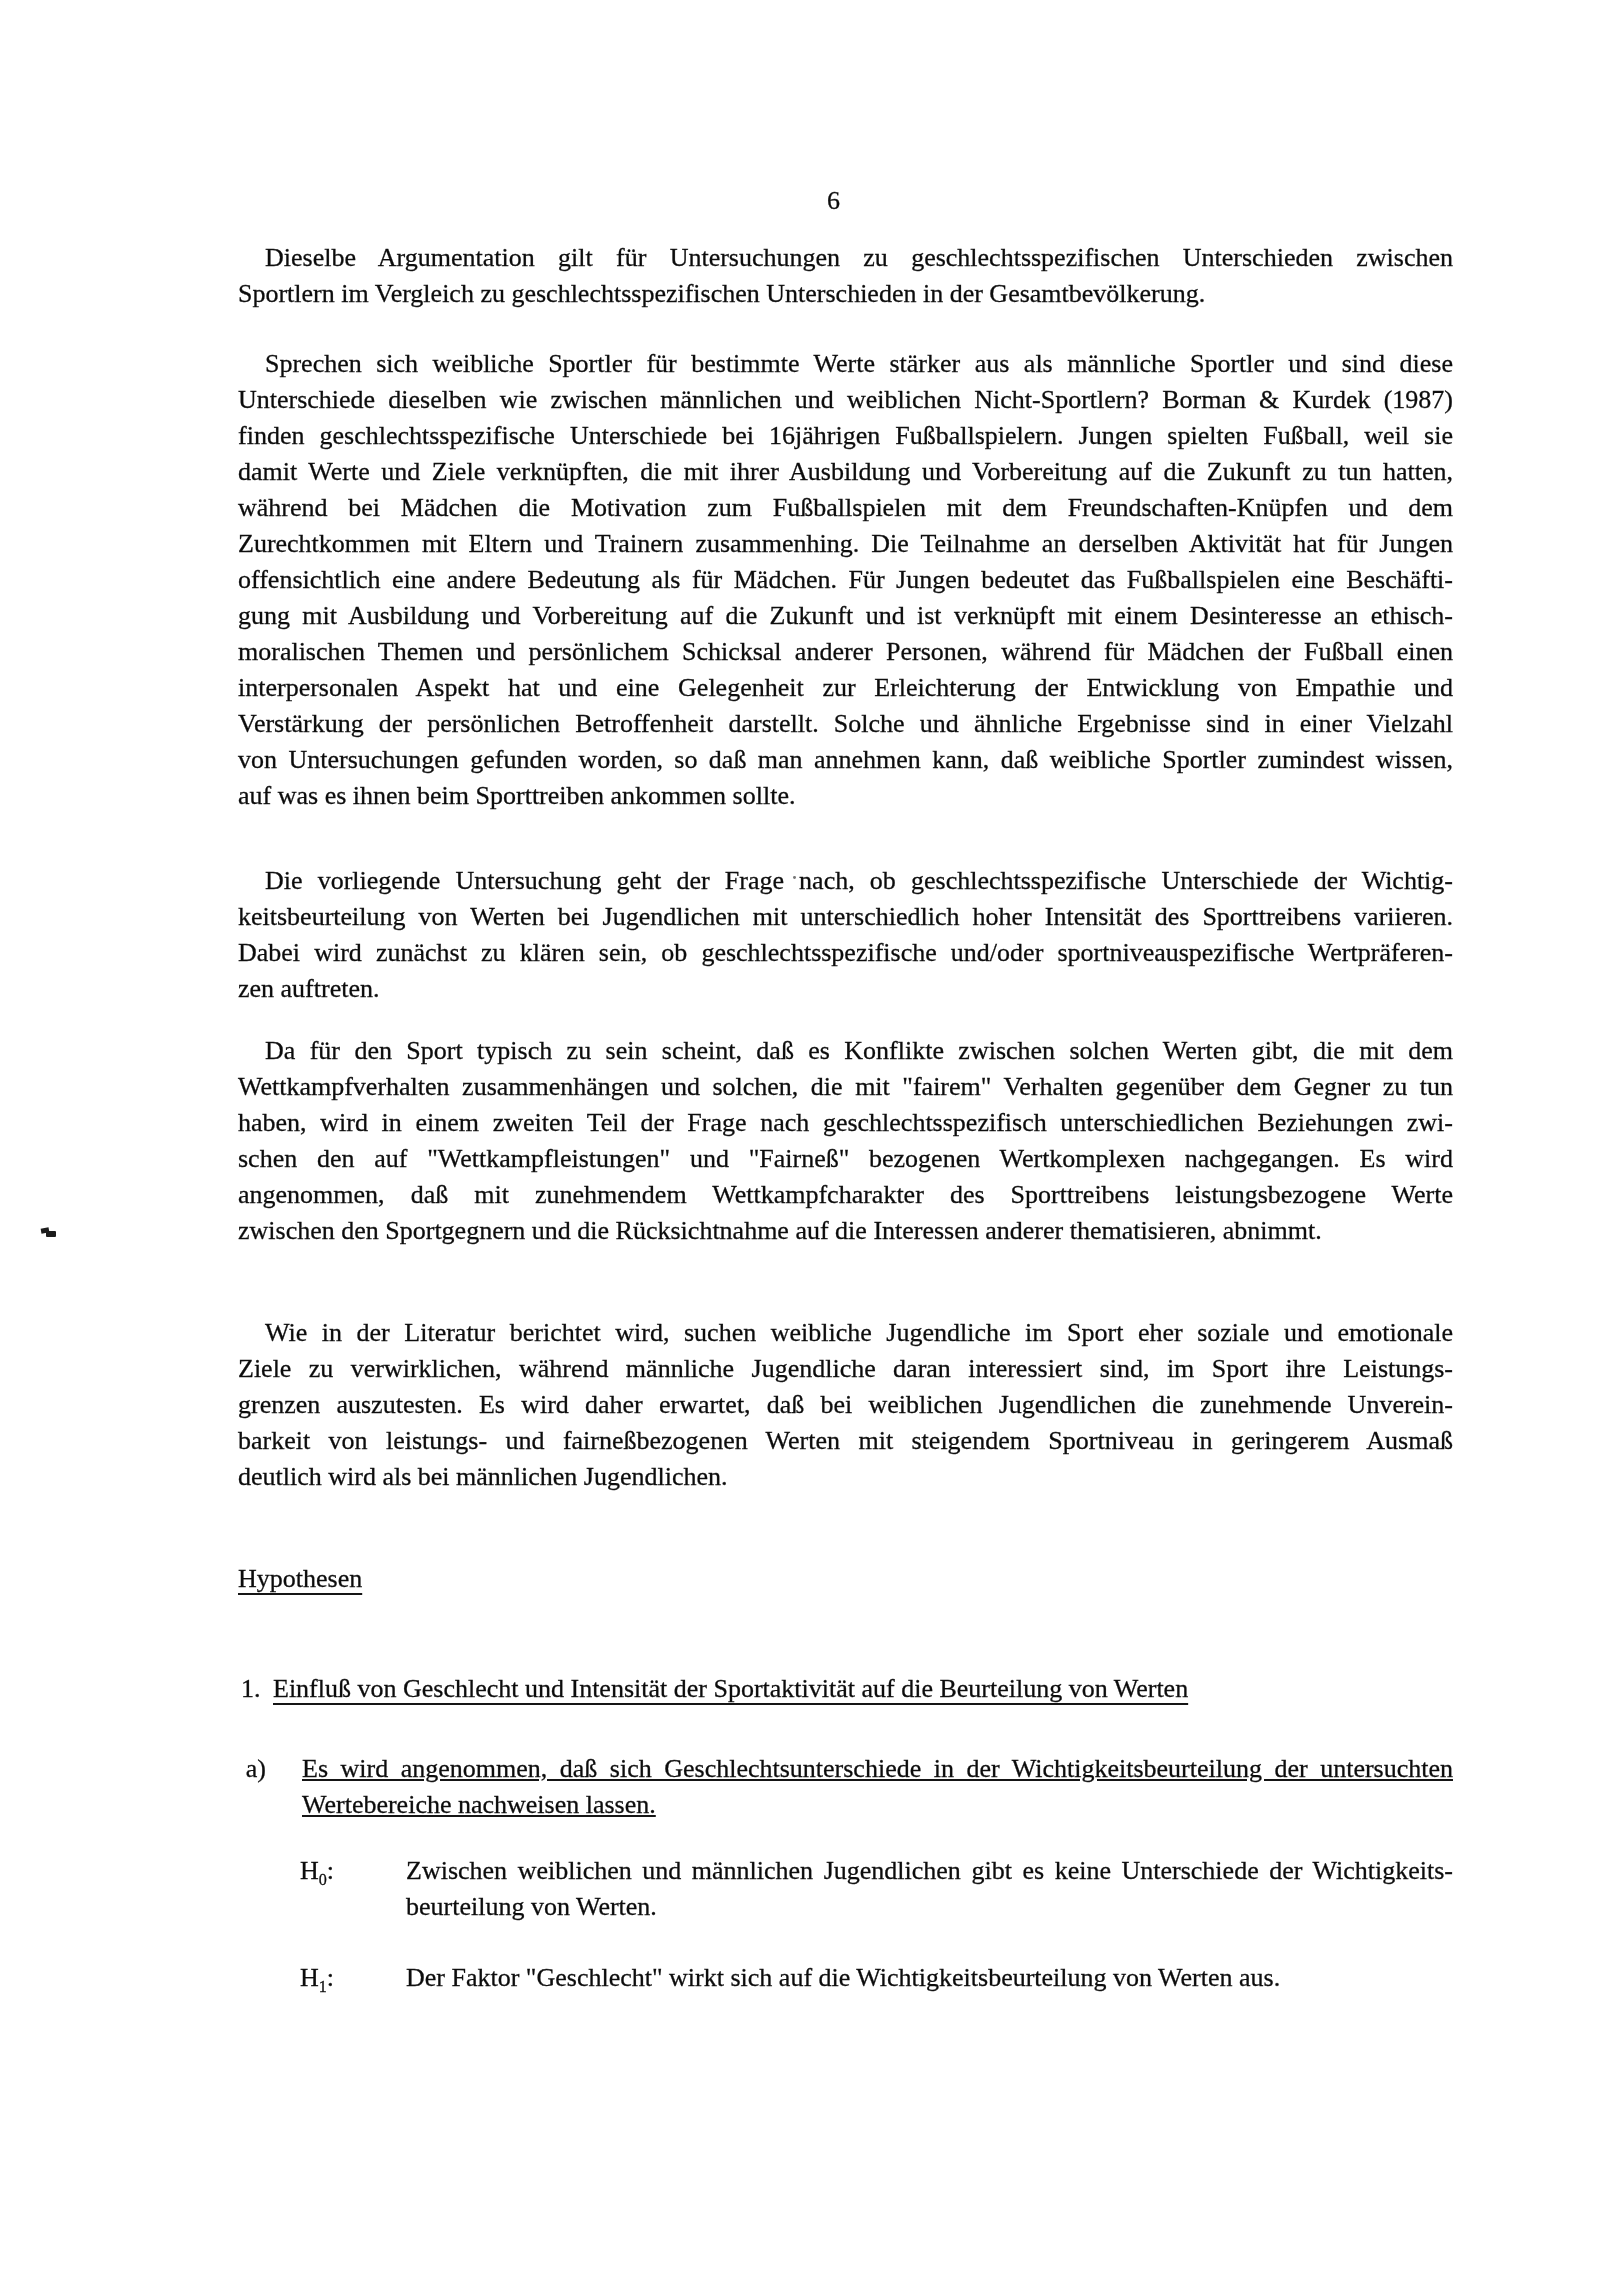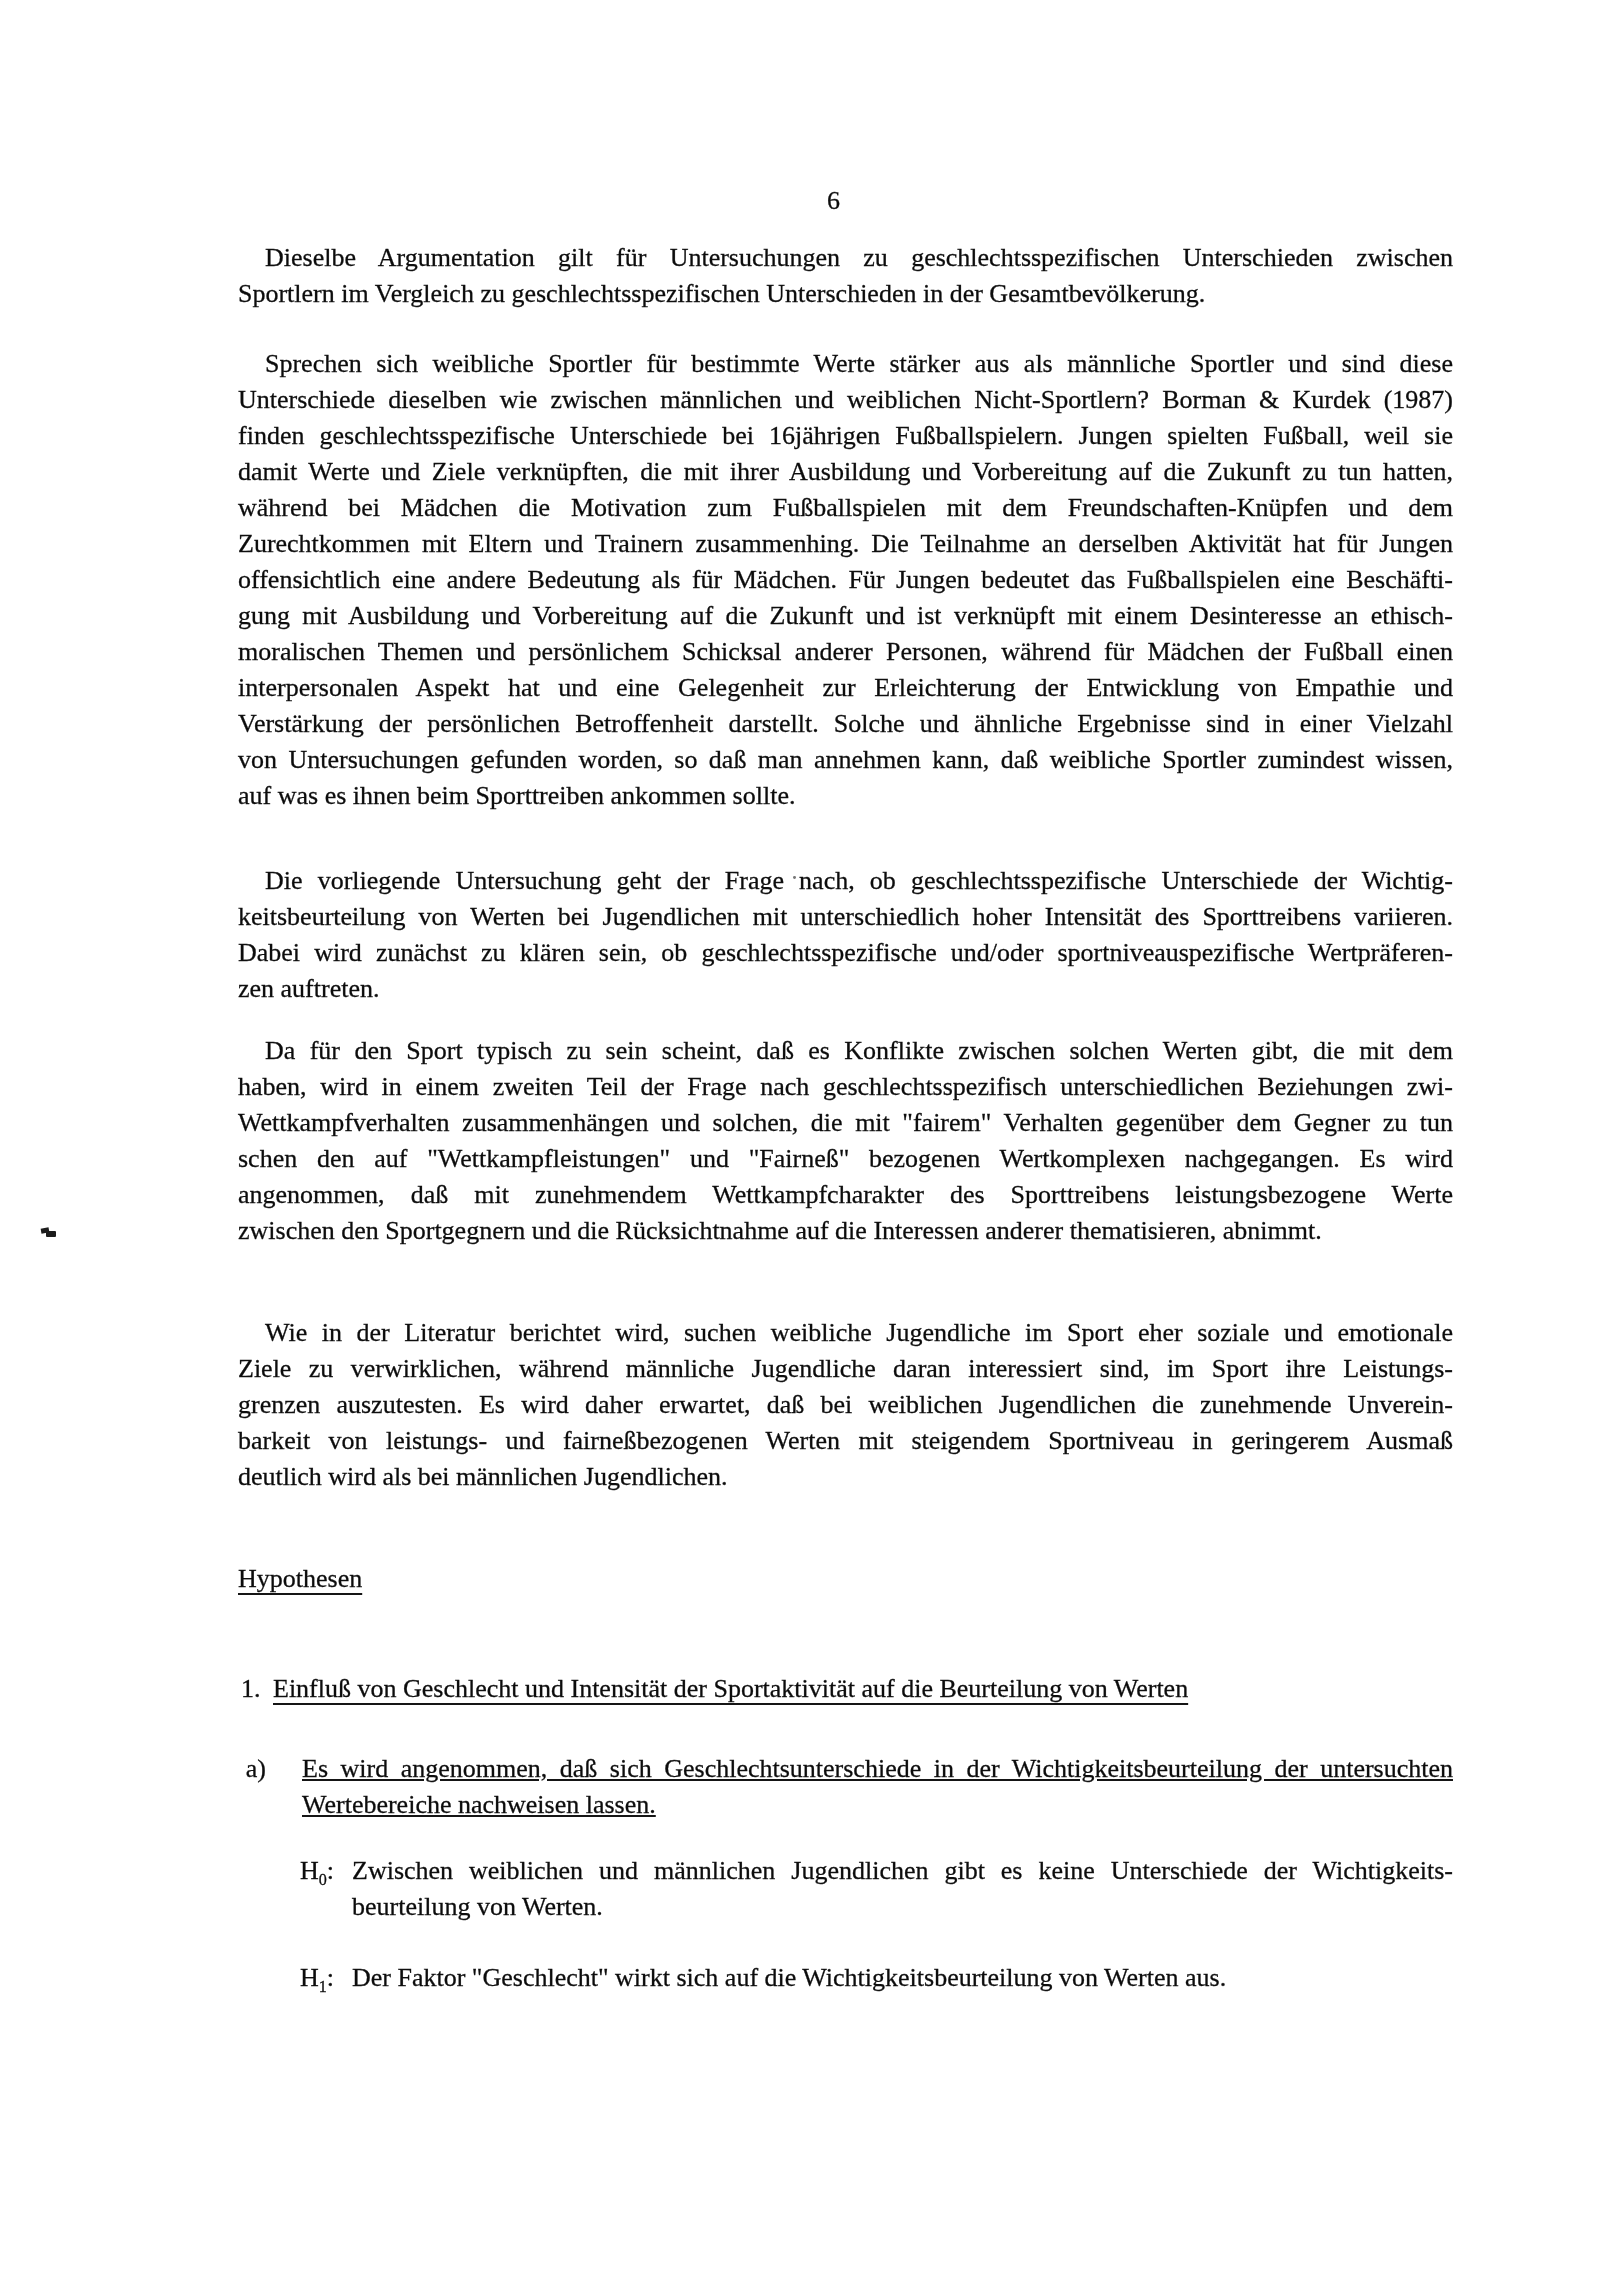--- a/index.html
+++ b/index.html
@@ -54,21 +54,21 @@
     margin-left: 35px;
     text-decoration: underline;
     text-decoration-thickness: 2.4px;
     text-underline-offset: 5.8px;
   }
   .hyp-item { position: absolute; }
   #item-a { left: 238px; top: 1751px; width: 1215px; }
   #item-a .hyp-lines { margin-left: 64px; text-decoration: underline; }
   #h0 { left: 300px; top: 1853px; width: 1153px; }
   #h1 { left: 300px; top: 1960px; width: 1153px; }
-  #h0 .hyp-lines, #h1 .hyp-lines { margin-left: 52px; }
+  #h0 .hyp-lines, #h1 .hyp-lines { margin-left: 106px; }
   .hyp-label {
     position: absolute; left: 0; top: 0;
     height: 36px; line-height: 36px;
   }
   #item-a .hyp-label { left: 7.8px; }
   .hyp-label sub { font-size: 0.62em; }
   .speck { position: absolute; background: #1c1c1c; }
   #speck-a { left: 41px; top: 1228px; width: 7.8px; height: 4.9px; transform: rotate(-10deg); }
   #speck-b { left: 46px; top: 1231px; width: 9.7px; height: 5.8px; border-radius: 1px; }
   #speck-c { left: 793px; top: 876px; width: 2.9px; height: 2.9px; background:#777; border-radius: 50%; }
@@ -98,22 +98,22 @@
     <div class="tline rag">auf was es ihnen beim Sporttreiben ankommen sollte.</div>
   </div>
 <div class="para" id="para-2" style="top:863px">
     <div class="tline indent">Die vorliegende Untersuchung geht der Frage nach, ob geschlechtsspezifische Unterschiede der Wichtig-</div>
     <div class="tline">keitsbeurteilung von Werten bei Jugendlichen mit unterschiedlich hoher Intensität des Sporttreibens variieren.</div>
     <div class="tline">Dabei wird zunächst zu klären sein, ob geschlechtsspezifische und/oder sportniveauspezifische Wertpräferen-</div>
     <div class="tline rag">zen auftreten.</div>
   </div>
 <div class="para" id="para-3" style="top:1033px">
     <div class="tline indent">Da für den Sport typisch zu sein scheint, daß es Konflikte zwischen solchen Werten gibt, die mit dem</div>
+    <div class="tline">Wettkampfverhalten zusammenhängen und solchen, die mit "fairem" Verhalten gegenüber dem Gegner zu tun</div>
     <div class="tline">haben, wird in einem zweiten Teil der Frage nach geschlechtsspezifisch unterschiedlichen Beziehungen zwi-</div>
-    <div class="tline">Wettkampfverhalten zusammenhängen und solchen, die mit "fairem" Verhalten gegenüber dem Gegner zu tun</div>
     <div class="tline">schen den auf "Wettkampfleistungen" und "Fairneß" bezogenen Wertkomplexen nachgegangen. Es wird</div>
     <div class="tline">angenommen, daß mit zunehmendem Wettkampfcharakter des Sporttreibens leistungsbezogene Werte</div>
     <div class="tline rag">zwischen den Sportgegnern und die Rücksichtnahme auf die Interessen anderer thematisieren, abnimmt.</div>
   </div>
 <div class="para" id="para-4" style="top:1315px">
     <div class="tline indent">Wie in der Literatur berichtet wird, suchen weibliche Jugendliche im Sport eher soziale und emotionale</div>
     <div class="tline">Ziele zu verwirklichen, während männliche Jugendliche daran interessiert sind, im Sport ihre Leistungs-</div>
     <div class="tline">grenzen auszutesten. Es wird daher erwartet, daß bei weiblichen Jugendlichen die zunehmende Unverein-</div>
     <div class="tline">barkeit von leistungs- und fairneßbezogenen Werten mit steigendem Sportniveau in geringerem Ausmaß</div>
     <div class="tline rag">deutlich wird als bei männlichen Jugendlichen.</div>

